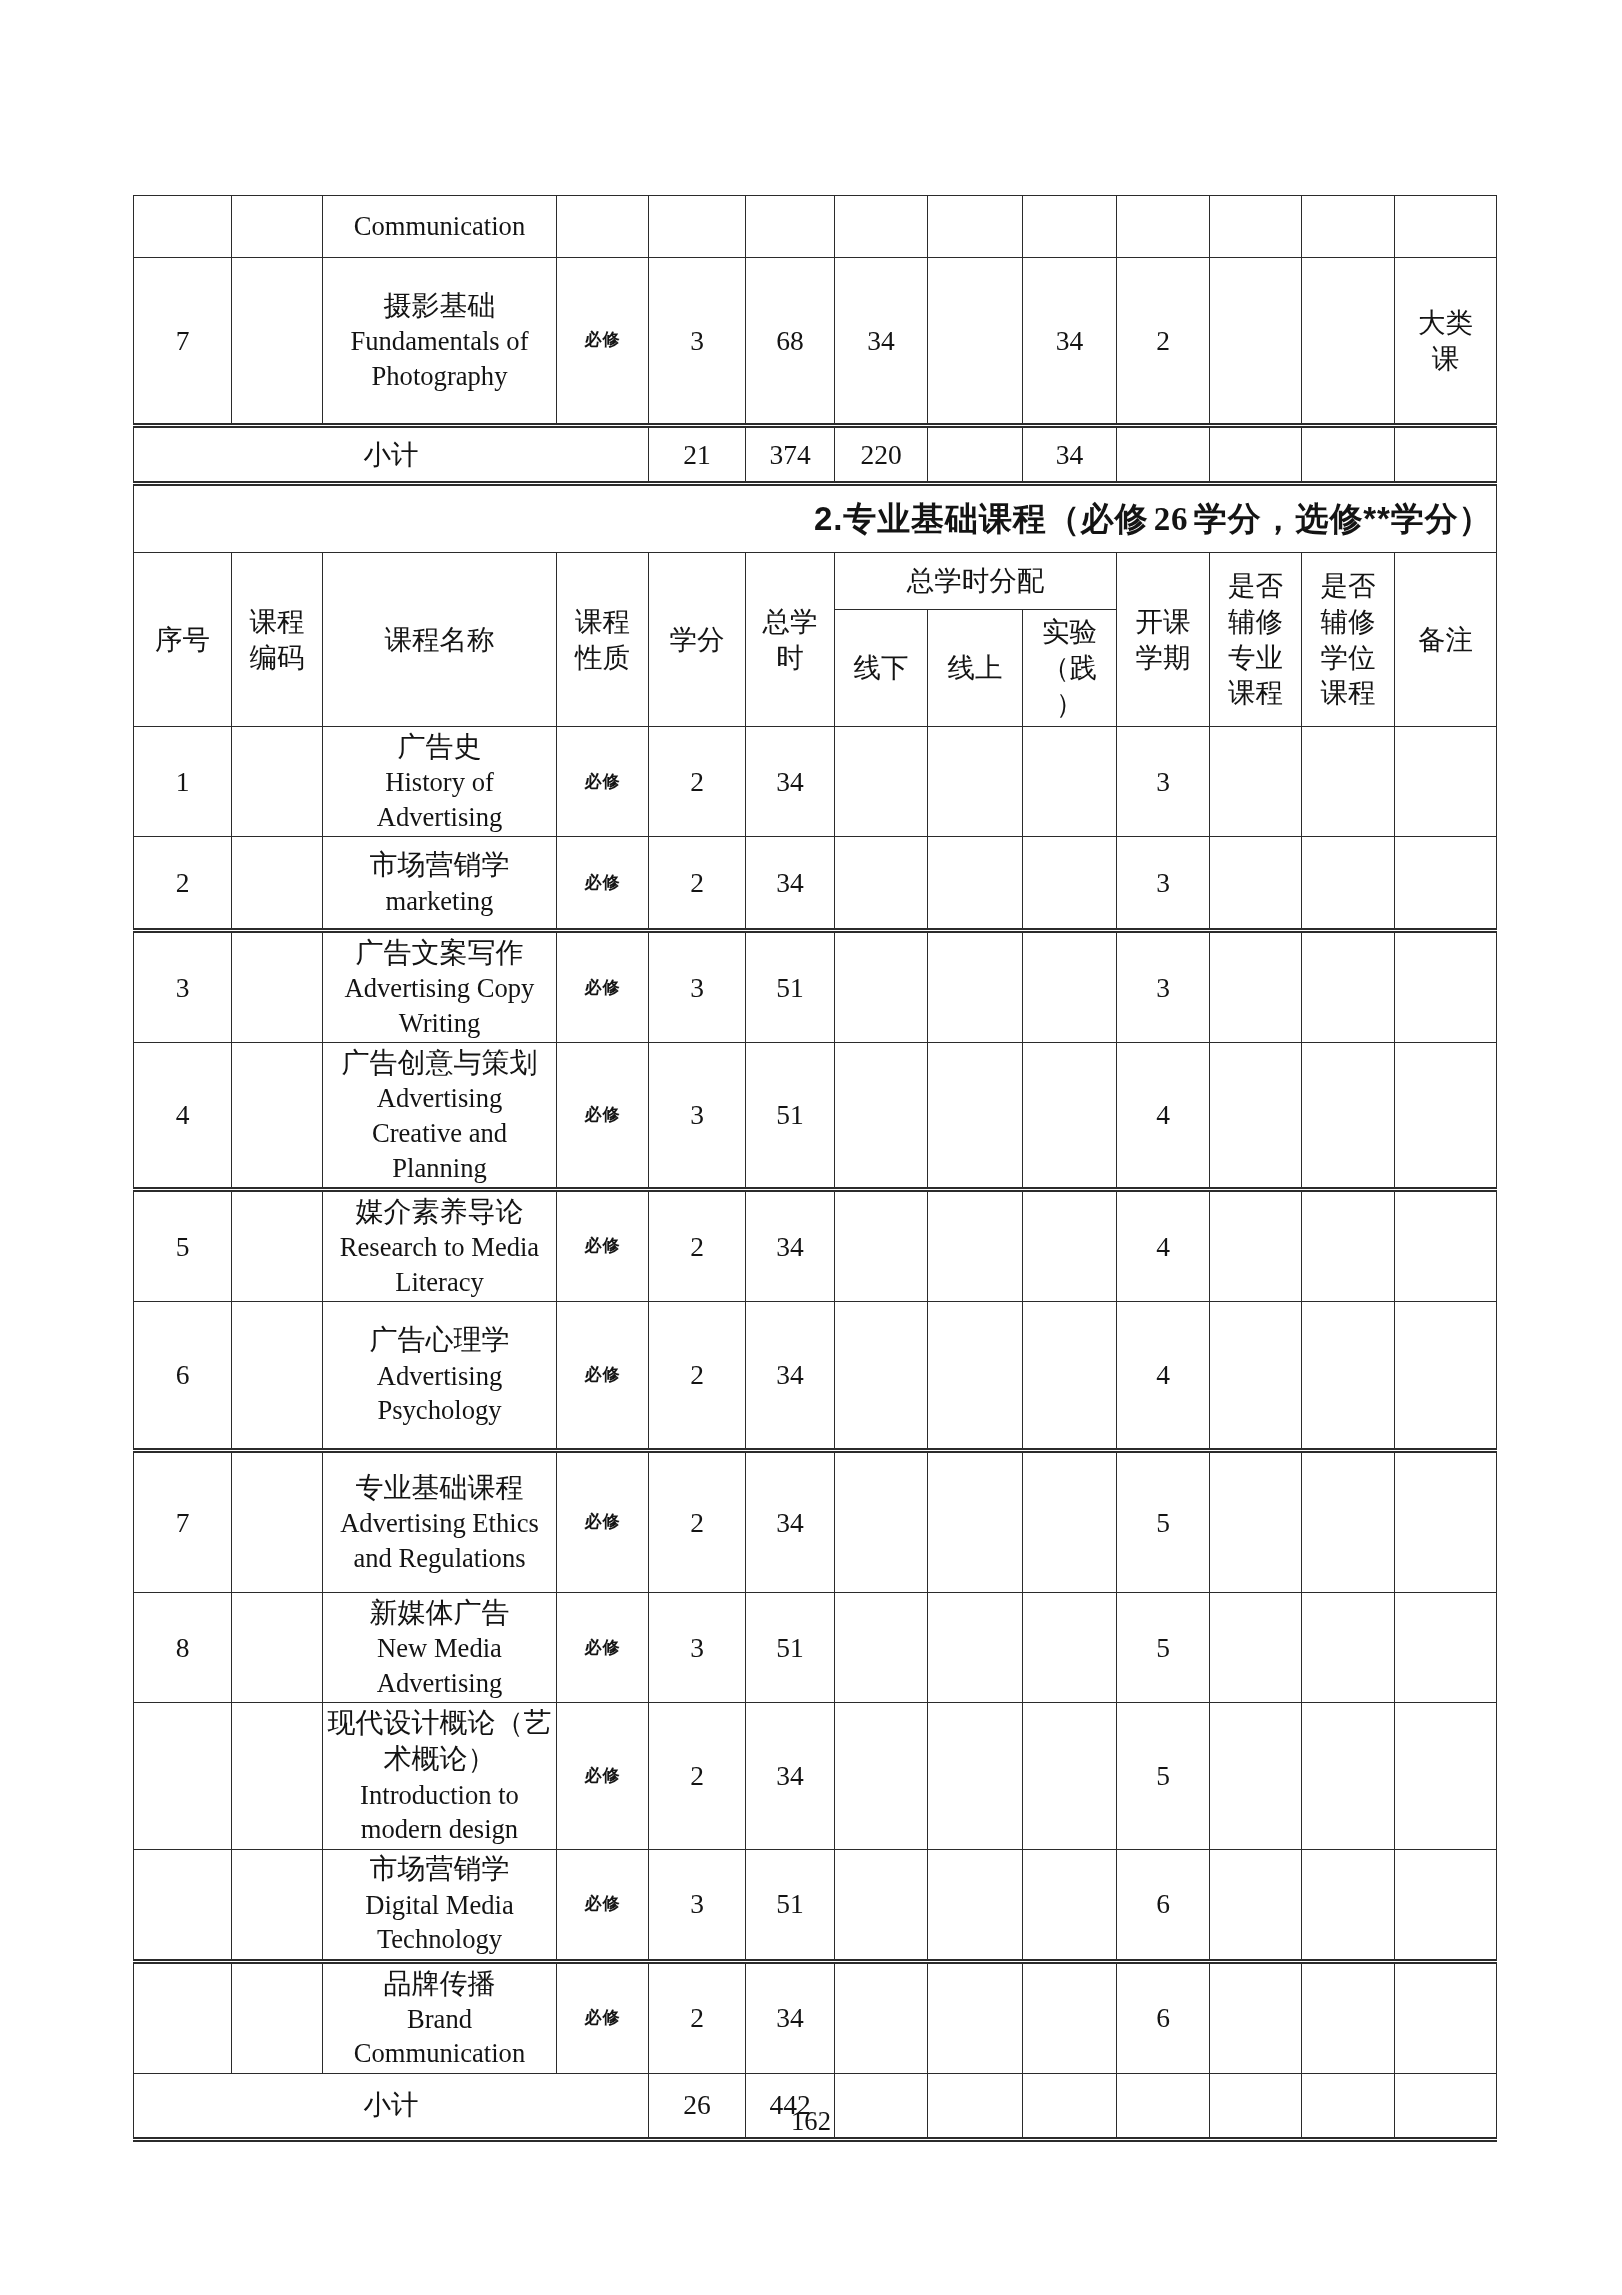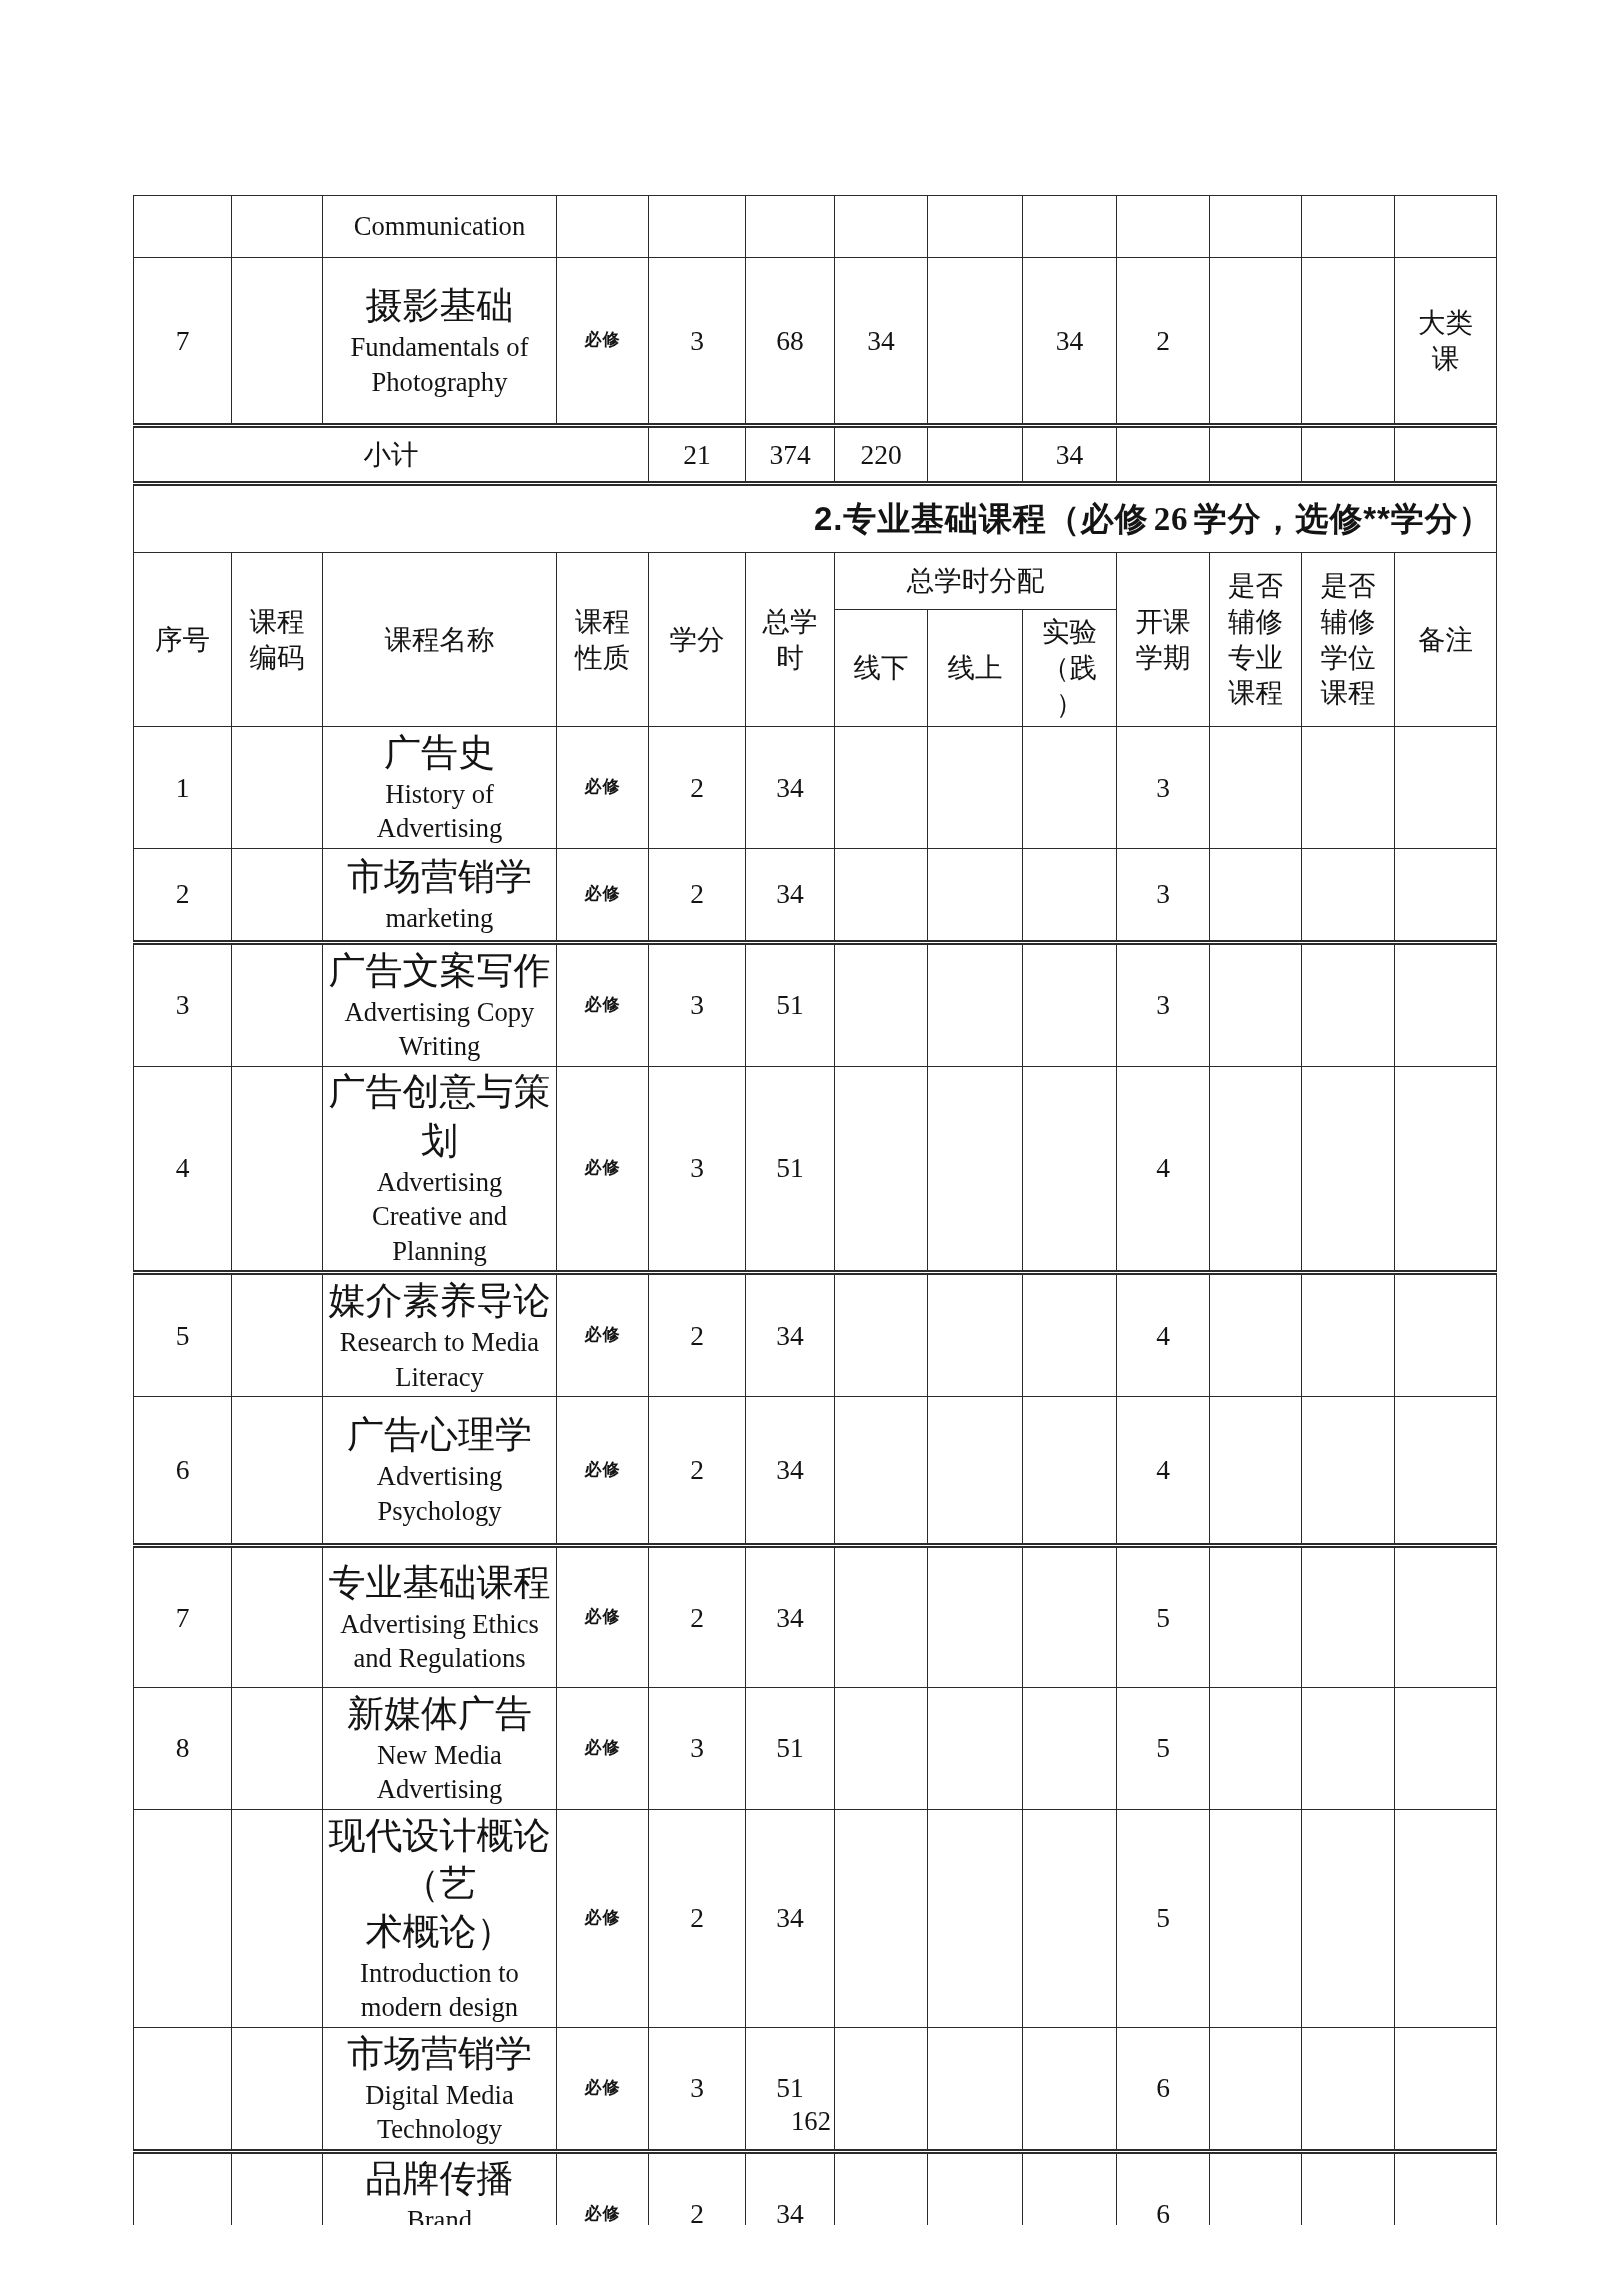--- a/index.html
+++ b/index.html
@@ -22,21 +22,21 @@
     border:1.8px solid #2b2b2b;
     text-align:center;
     vertical-align:middle;
     font-size:27.5px;
     line-height:1.3;
     padding:1.8px 3.5px;
     overflow:hidden;
     word-break:break-word;
   }
   .pre{white-space:pre-line;}
-  .name-zh{display:block;white-space:pre-line;font-size:37px;}
+  .name-zh{display:block;white-space:pre-line;font-size:28px;}
   .name-en{display:block;white-space:pre-line;font-size:26.6px;}
   .nature{
     font-family:"Liberation Sans","DejaVu Sans",sans-serif;
     font-weight:700;font-size:17px;letter-spacing:0.9px;
   }
   tr.section-row td{
     font-family:"Liberation Sans","DejaVu Sans",sans-serif;
     font-weight:700;font-size:33px;
     border-top:5.3px double #2b2b2b;
     letter-spacing:0.9px;

